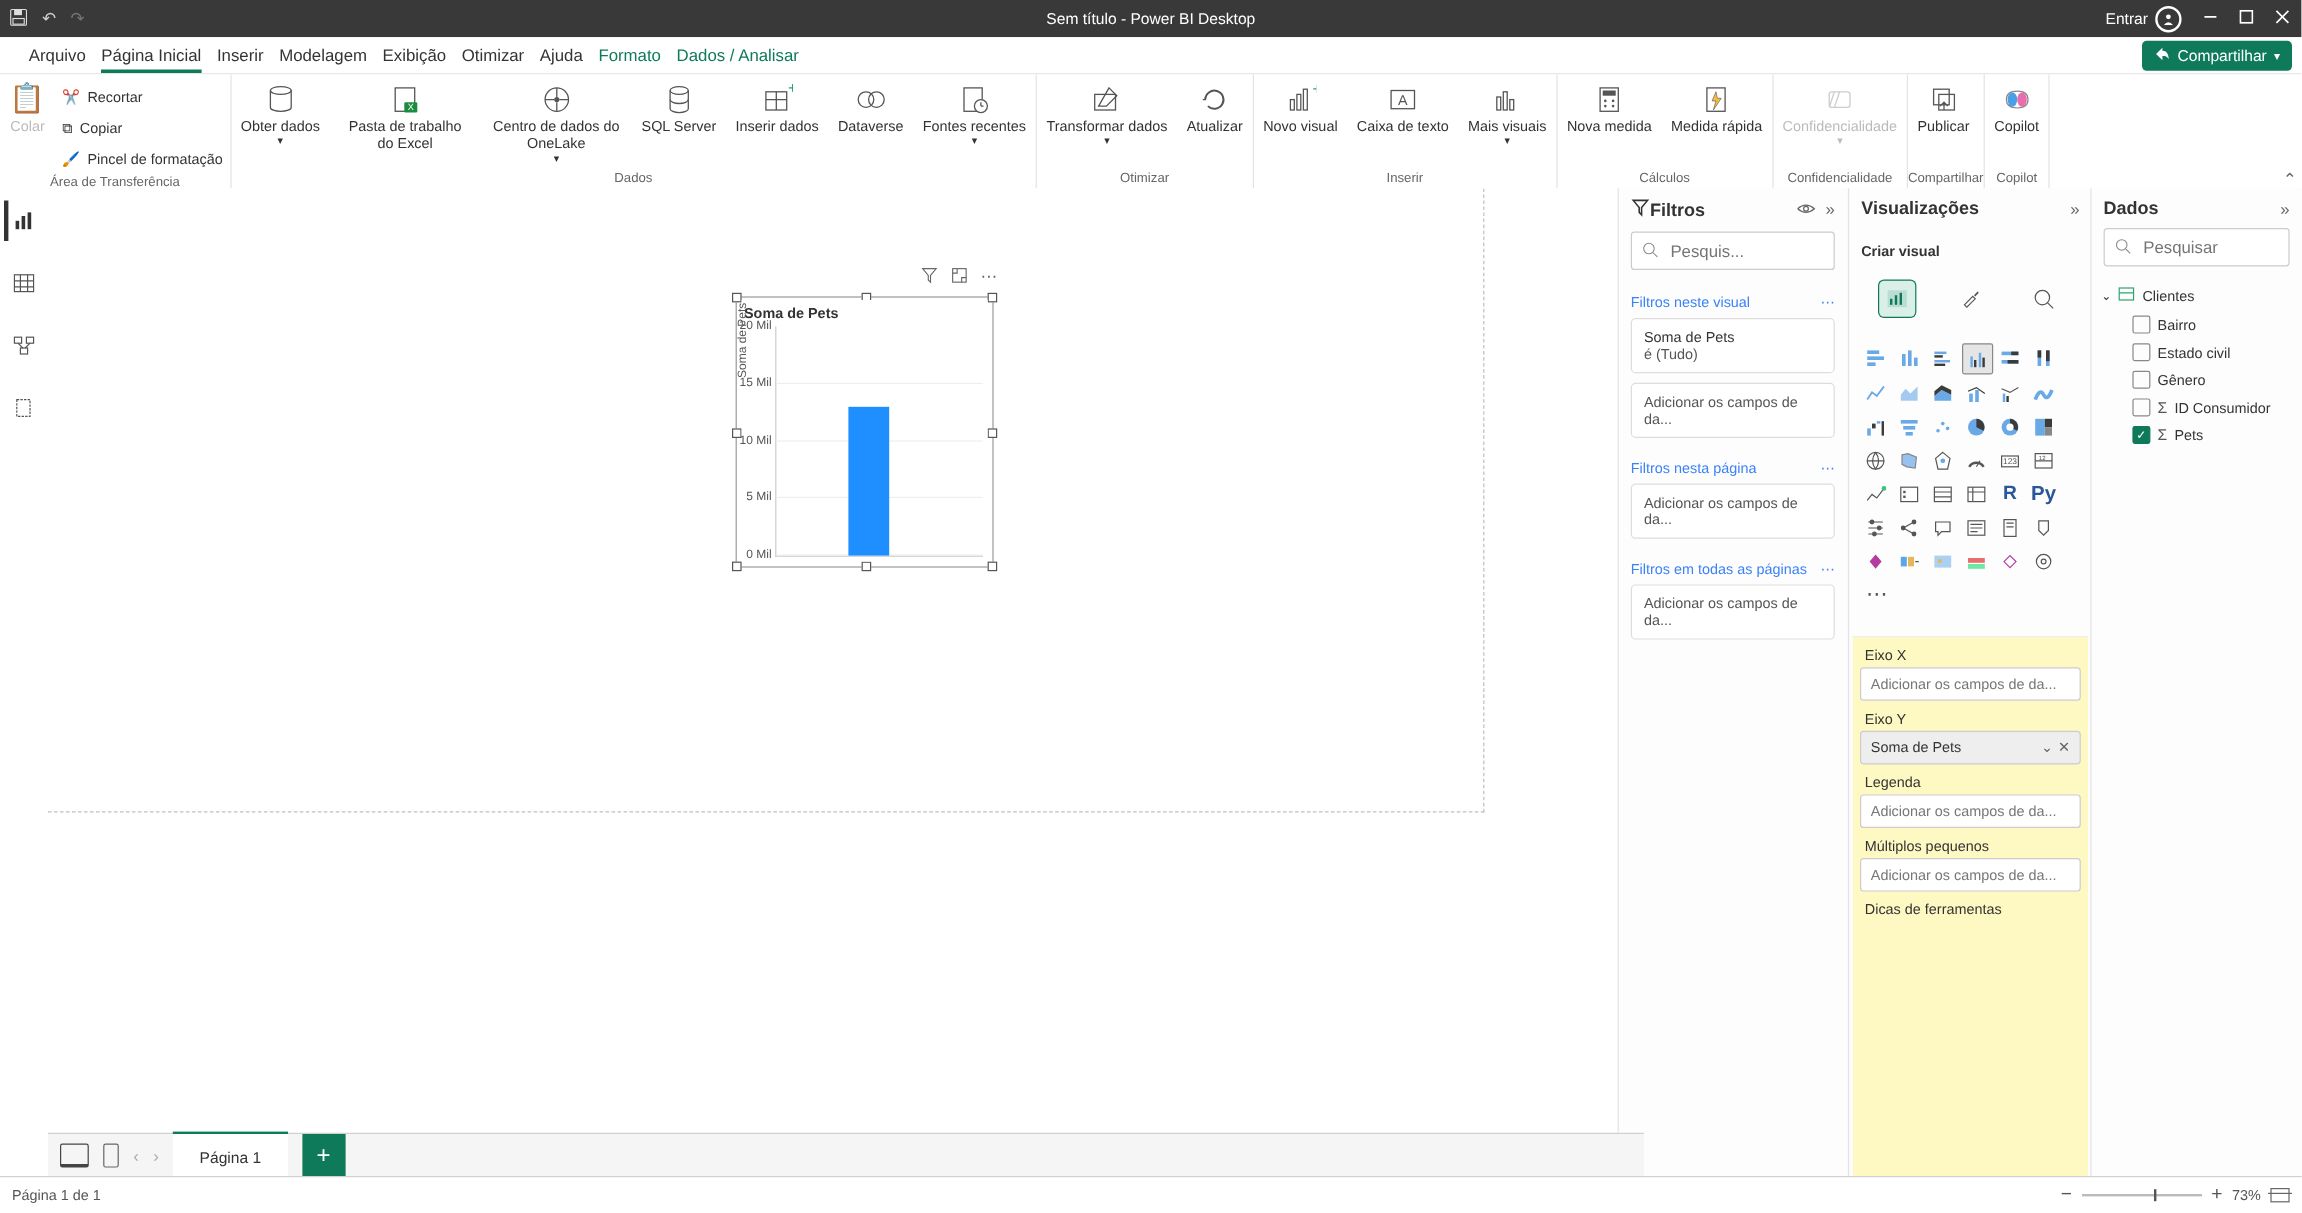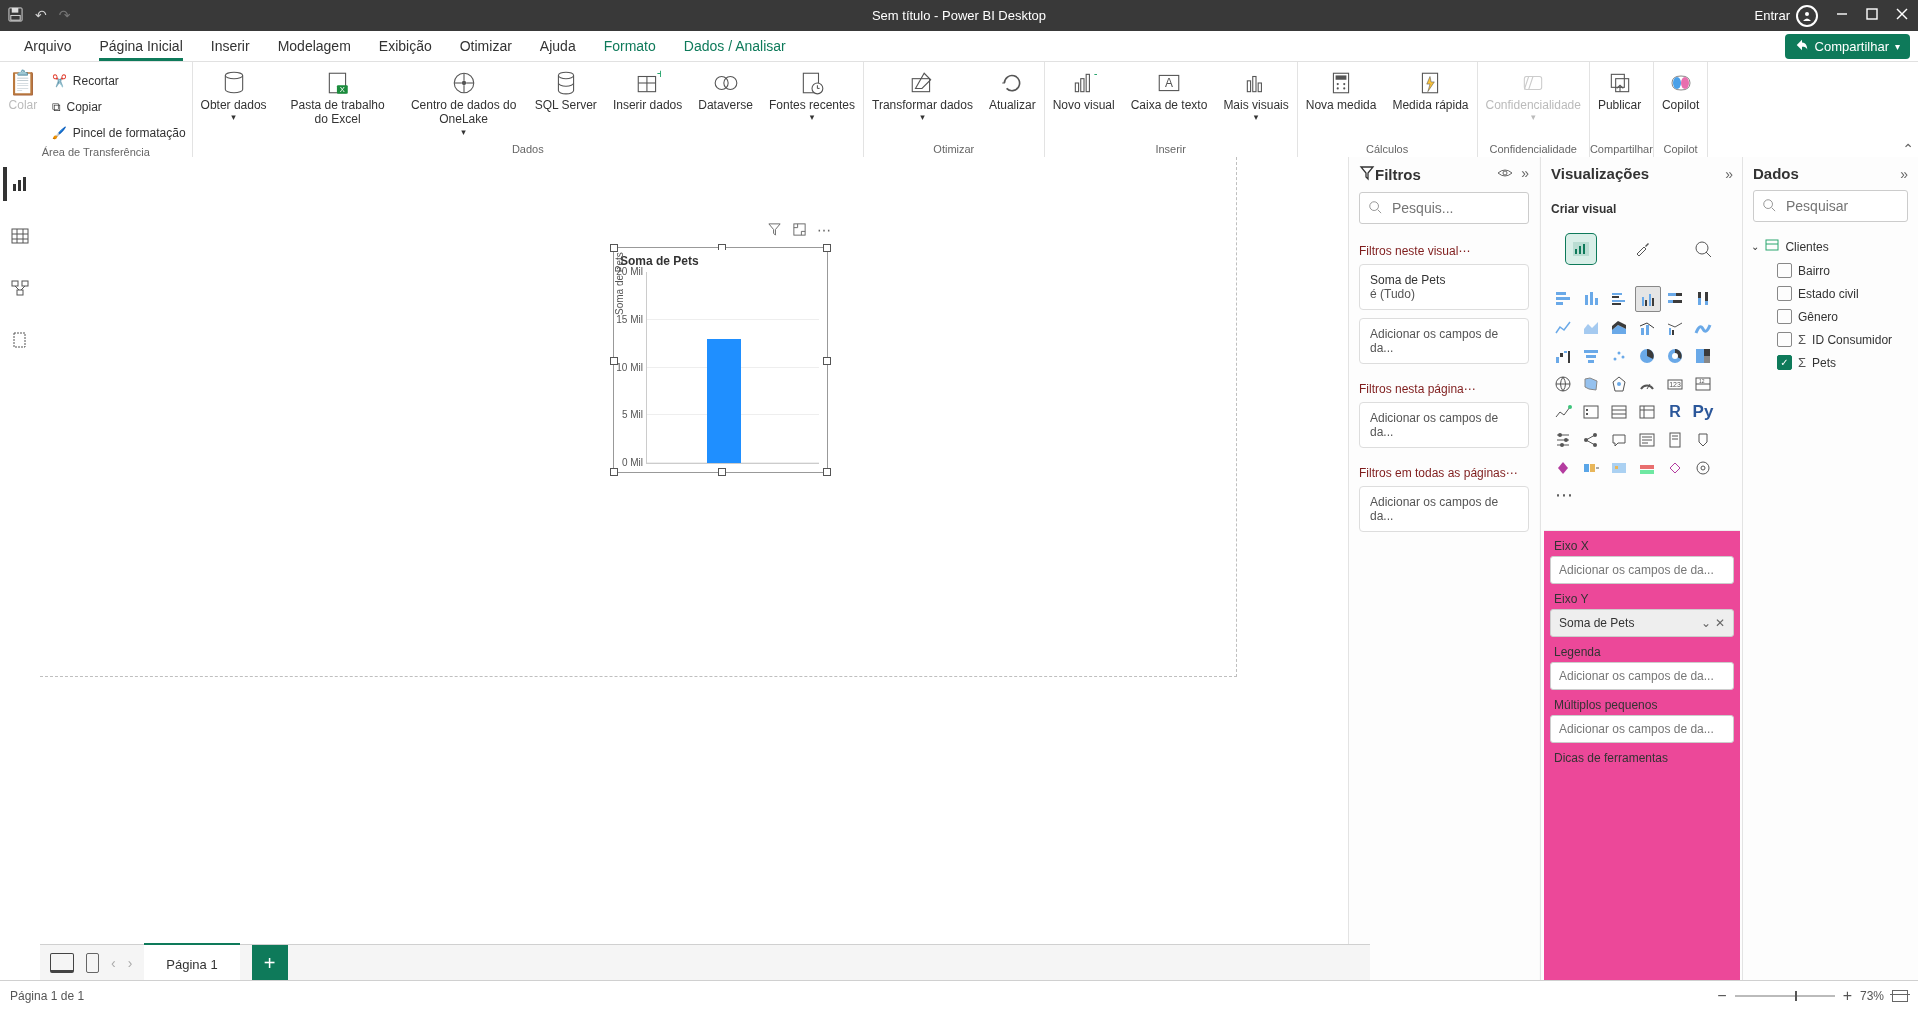--- a/index.html
+++ b/index.html
@@ -62,21 +62,21 @@
   }
 
   
   .ribbon-tabs {
     background: #fff;
     border-bottom: 1px solid #e1e1e1;
     height: 30px;
     display: flex;
     align-items: center;
     padding-left: 24px;
-    gap: 28px;
+    gap: 13px;
     position: relative;
   }
   .ribbon-tabs .tab {
     font-size: 14px;
     color: #333;
     height: 30px;
     display: flex;
     align-items: center;
     cursor: pointer;
   }
@@ -330,23 +330,23 @@
     display:flex; align-items:center;
     padding:0 8px; gap:8px;
     color:#888;
     background:#fff;
   }
   .pane .search input {
     border:none; outline:none; font-size:14px; width:100%;
     background:transparent;
   }
   .pane .section-title {
-    font-size:12px; color:#7f1d1d;
+    font-size:12px; color:#3b82f6;
     padding: 10px 10px 6px 10px;
-    display:flex; align-items:center;
+    display:flex; justify-content:space-between; align-items:center;
   }
   .pane .card {
     margin: 0 10px 8px 10px;
     border:1px solid #ddd;
     border-radius:4px;
     background:#fff;
     padding:8px 10px;
     font-size:12px;
     color:#555;
   }
@@ -388,21 +388,21 @@
     background:#e5e5e5;
     border:1px solid #888;
   }
   .viz .gallery .ellipsis {
     grid-column: 1 / span 6;
     font-size:18px; color:#555; padding-left:4px;
     letter-spacing:2px;
   }
 
   .viz .fieldwells {
-    background:#ec4899;
+    background:#fef9c3;
     margin: 6px 3px 0 3px;
     padding-bottom:8px;
     border-top:1px solid #eee;
     font-size:12px;
     overflow-y:auto;
     flex:1;
   }
   .viz .fw-label {
     padding:8px 10px 3px 10px;
     color:#333;

